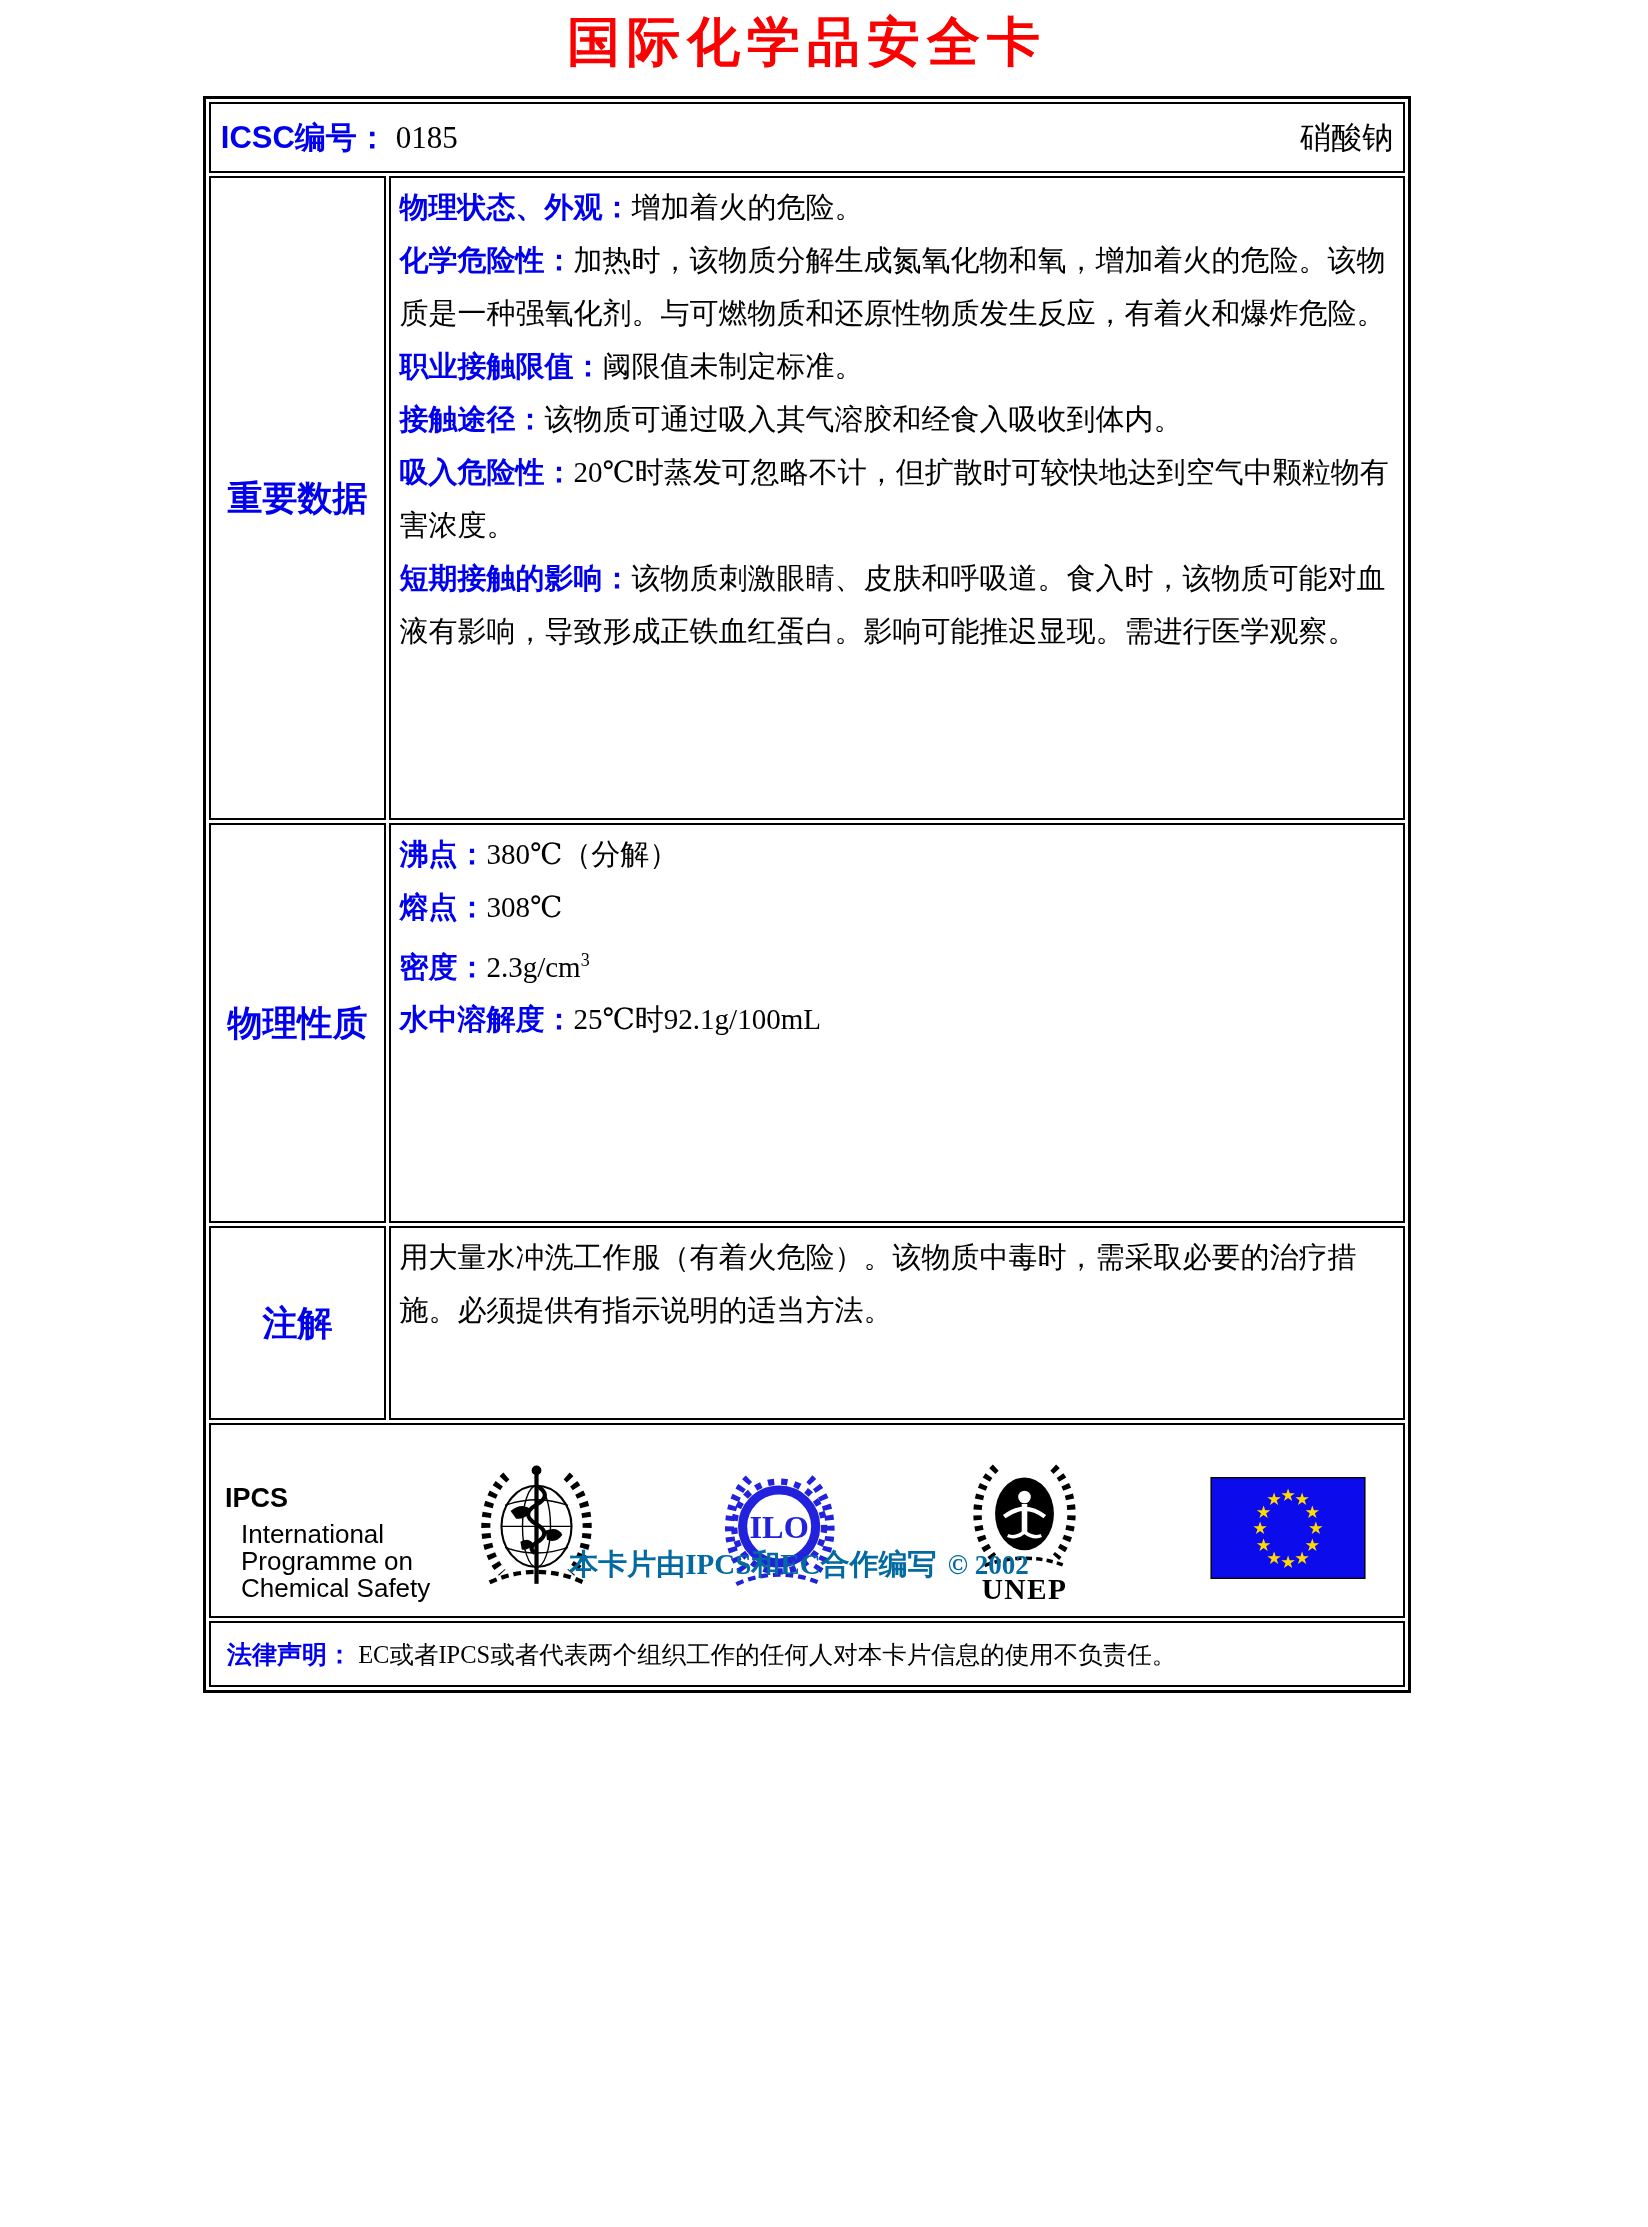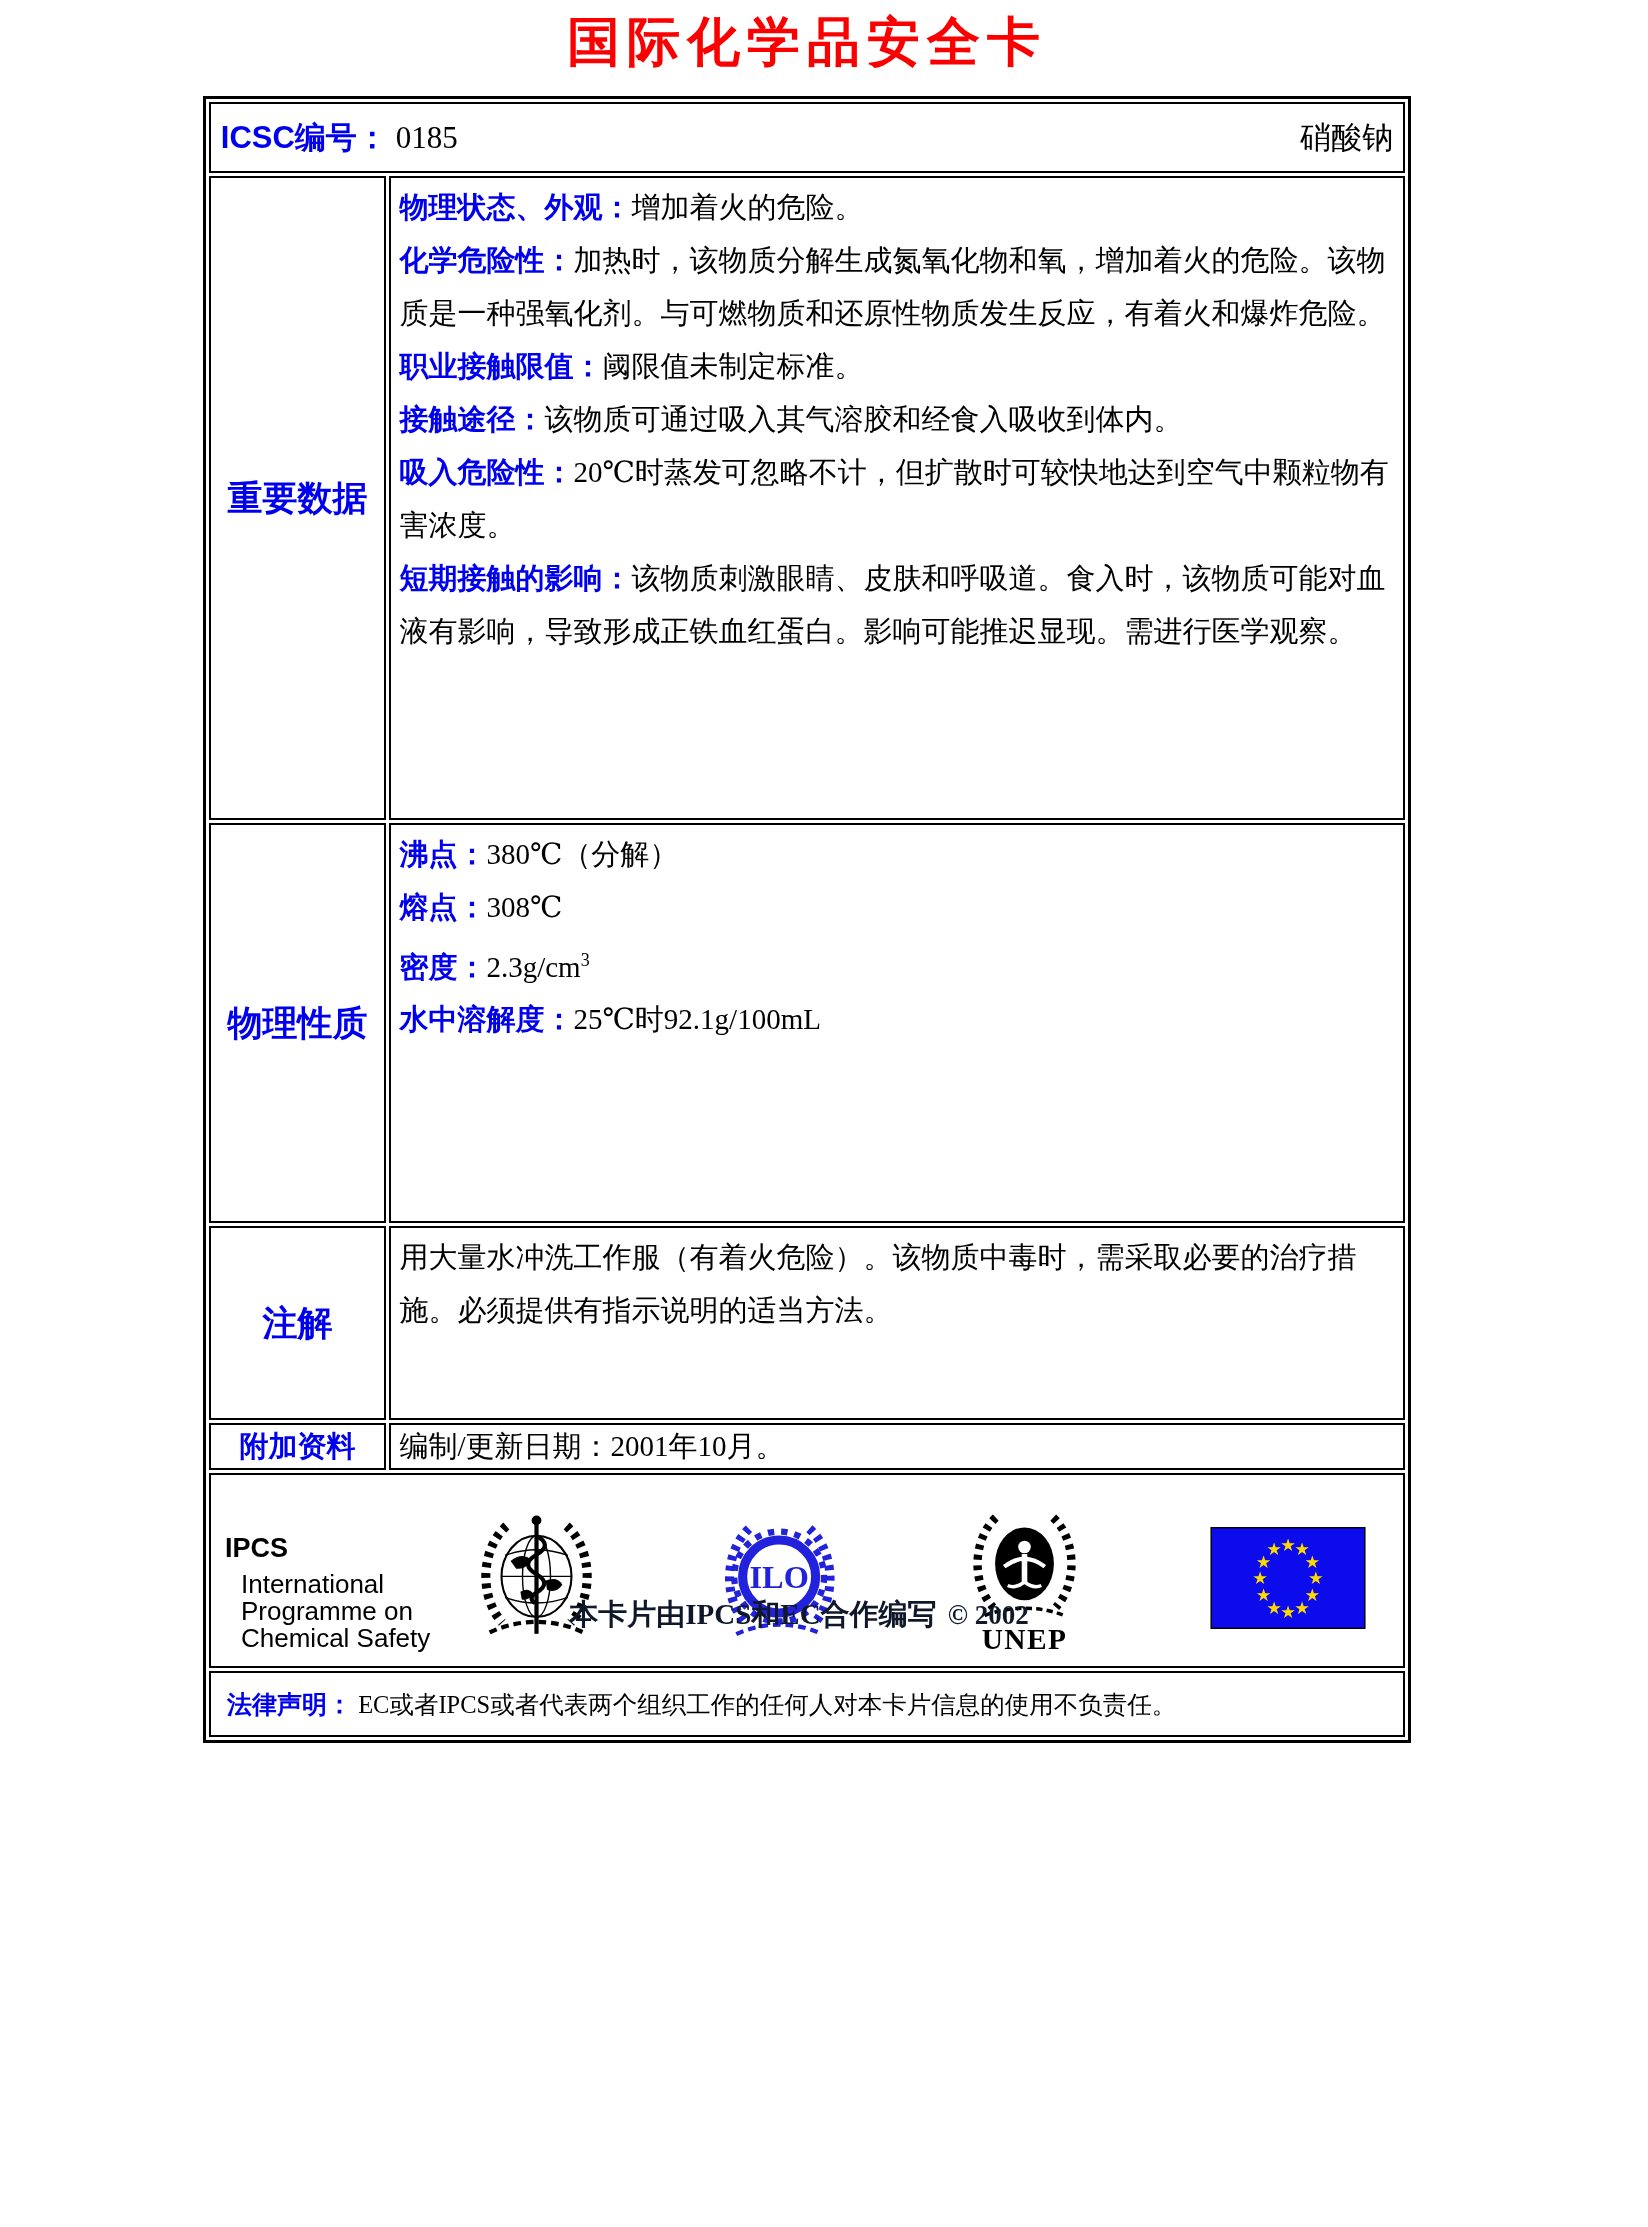--- a/index.html
+++ b/index.html
@@ -36,21 +36,21 @@
   .ipcs{position:absolute;left:14px;top:31px;color:#000;}
   .ipcs-acro{font-size:27px;font-weight:bold;margin-bottom:7px;}
   .ipcs-ln{font-size:26px;line-height:27px;margin-left:16px;}
   .logo{position:absolute;}
   .logo-who{left:259px;top:9.8px;}
   .logo-ilo{left:500px;top:14px;}
   .logo-unep{left:747px;top:7px;}
   .logo-eu{left:999px;top:25px;}
   .credit{
     position:absolute;left:0;right:16px;bottom:4.2px;text-align:center;
-    color:#0f172a;font-size:29px;font-weight:bold;
+    color:#0369a1;font-size:29px;font-weight:bold;
     font-family:"Liberation Serif","DejaVu Serif",serif;
   }
   .credit-cp{font-size:27px;margin-left:11.2px;}
   sup{font-size:18px;}
 </style>
 </head>
 <body>
 
 <div class="page-title">国际化学品安全卡</div>
 
@@ -92,24 +92,20 @@
   </tr>
 
 
   <tr>
     <td class="sec" style="height:188px">注解</td>
     <td class="content">
       <div>用大量水冲洗工作服（有着火危险）。该物质中毒时，需采取必要的治疗措施。必须提供有指示说明的适当方法。</div>
     </td>
   </tr>
 
-  <tr>
-    <td class="sec" style="height:41px;font-size:29px">附加资料</td>
-    <td class="r6td">编制/更新日期：2001年10月。</td>
-  </tr>
 
   <tr>
     <td colspan="2" style="height:191px;padding:0">
       <div class="logos">
 
         <div class="ipcs">
           <div class="ipcs-acro">IPCS</div>
           <div class="ipcs-ln">International</div>
           <div class="ipcs-ln">Programme on</div>
           <div class="ipcs-ln">Chemical Safety</div>

